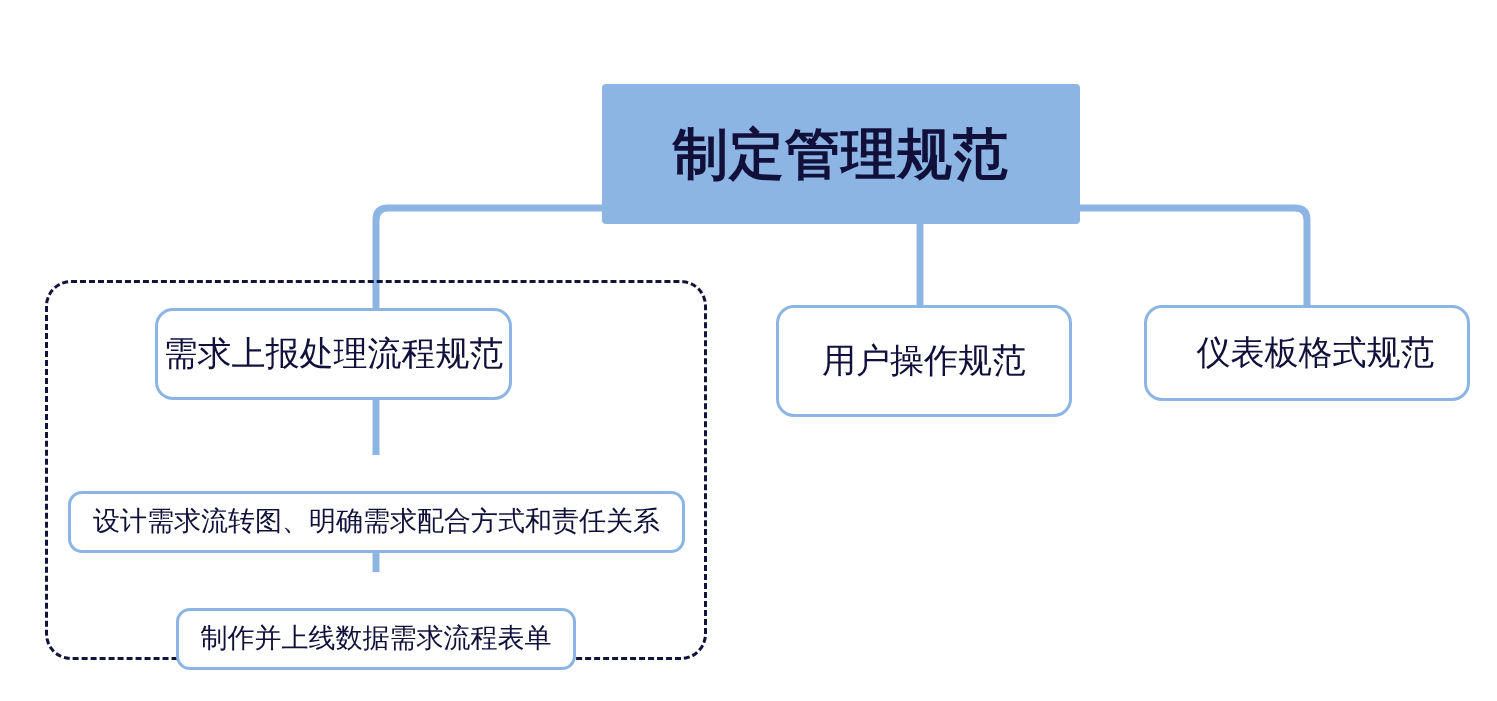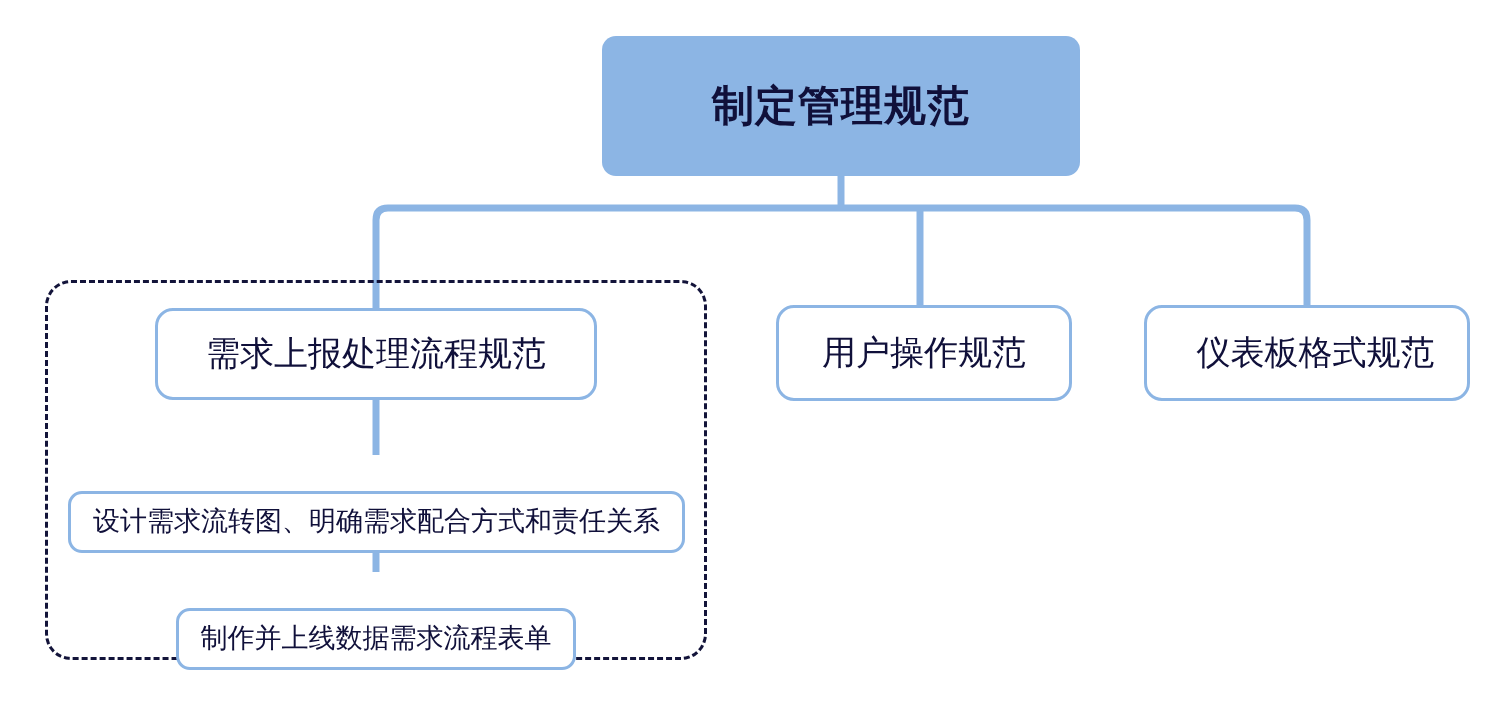--- a/index.html
+++ b/index.html
@@ -39,24 +39,25 @@
     display: flex;
     align-items: center;
     justify-content: center;
     text-align: center;
     color: #10103a;
     line-height: 1.1;
     white-space: nowrap;
   }
   .node-root {
     background: #8cb5e4;
-    border-radius: 14px;
-    font-size: 42px;
+    border-radius: 4px;
+    font-size: 55px;
     font-weight: 700;
     letter-spacing: 1px;
+    margin-top: 48px;
   }
   .node-branch {
     background: #ffffff;
     border: 3px solid #8cb5e4;
     border-radius: 18px;
     font-size: 34px;
     font-weight: 400;
   }
   .node-leaf {
     background: #ffffff;
@@ -82,25 +83,25 @@
       <path d="M 376 517 L 376 572"></path>
     </g>
   </svg>
 
   <div class="group-frame" style="left:45px; top:280px; width:662px; height:380px;"></div>
 
   <div class="node node-root" style="left:602px; top:36px; width:478px; height:140px;">
     <span>制定管理规范</span>
   </div>
 
-  <div class="node node-branch" style="left:155px; top:308px; width:442px; height:92px;">
+  <div class="node node-branch" style="left:155px; top:308px; width:357px; height:92px;">
     <span>需求上报处理流程规范</span>
   </div>
 
-  <div class="node node-branch" style="left:776px; top:305px; width:296px; height:96px;">
+  <div class="node node-branch" style="left:776px; top:305px; width:296px; height:112px;">
     <span>用户操作规范</span>
   </div>
 
   <div class="node node-branch" style="left:1144px; top:305px; width:326px; height:96px;padding-left:17px;">
     <span>仪表板格式规范</span>
   </div>
 
   <div class="node node-leaf" style="left:68px; top:455px; width:617px; height:62px;">
     <span>设计需求流转图、明确需求配合方式和责任关系</span>
   </div>

